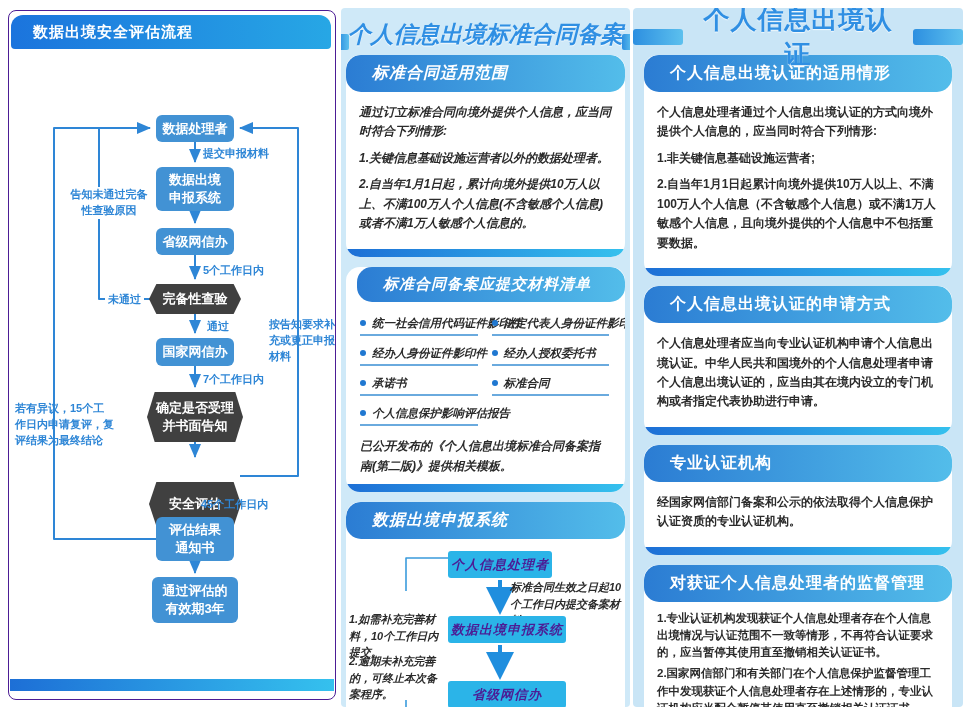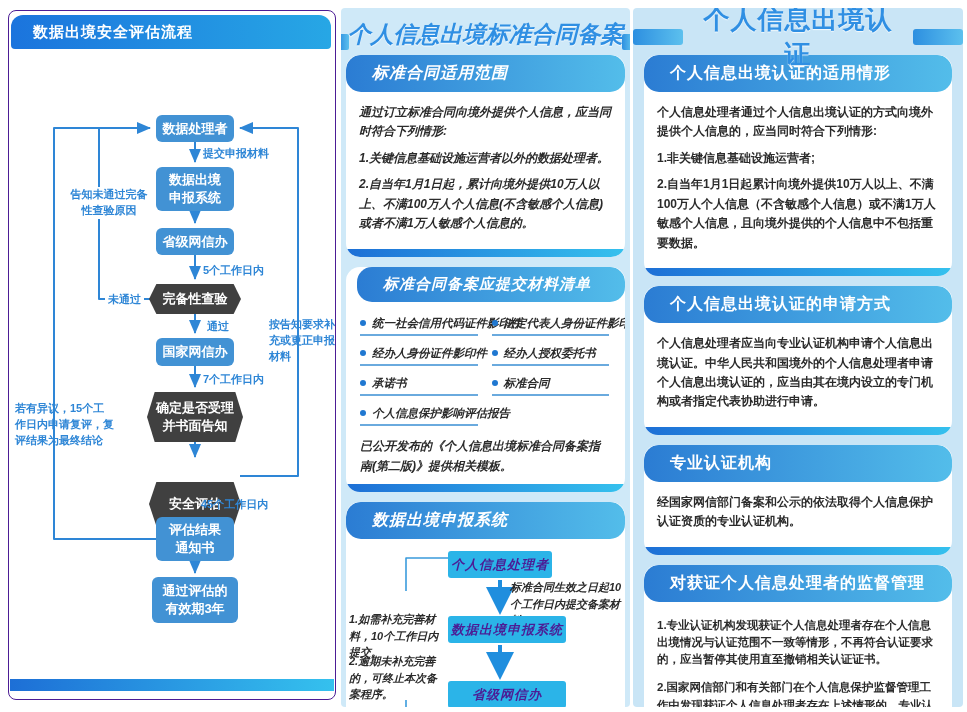--- a/index.html
+++ b/index.html
@@ -78,21 +78,21 @@
     color:#fff; font-weight:bold; font-size:16px;
     padding:8px 8px 8px 26px; letter-spacing:1px;border-radius:15px;
   }
   .card-body {
     padding:4px 13px 8px 13px; font-size:12px; font-weight:bold;
     color:#2b2b2b; line-height:1.62;
   }
   .card-body .para { margin:7px 0; }
   .card-strip { height:8px; background:linear-gradient(90deg,#1d6fd6,#35c1ee); }
   .tight .card-body { font-size:11.5px; line-height:1.5; padding-bottom:6px; }
-  .tight .card-body .para { margin:11px 0; }
+  .tight .card-body .para { margin:4px 0; }
 
   
   .mat-cols { display:flex; padding:4px 8px 0 8px; }
   .mat-col { flex:1; min-width:0; }
   .mat-item {
     position:relative; margin:10px 8px 0 6px; padding:0 0 3px 12px;
     border-bottom:2px solid #6aaade; font-size:11.5px; font-weight:bold;
     color:#2b2b2b; white-space:nowrap;
   }
   .mat-item::before {

